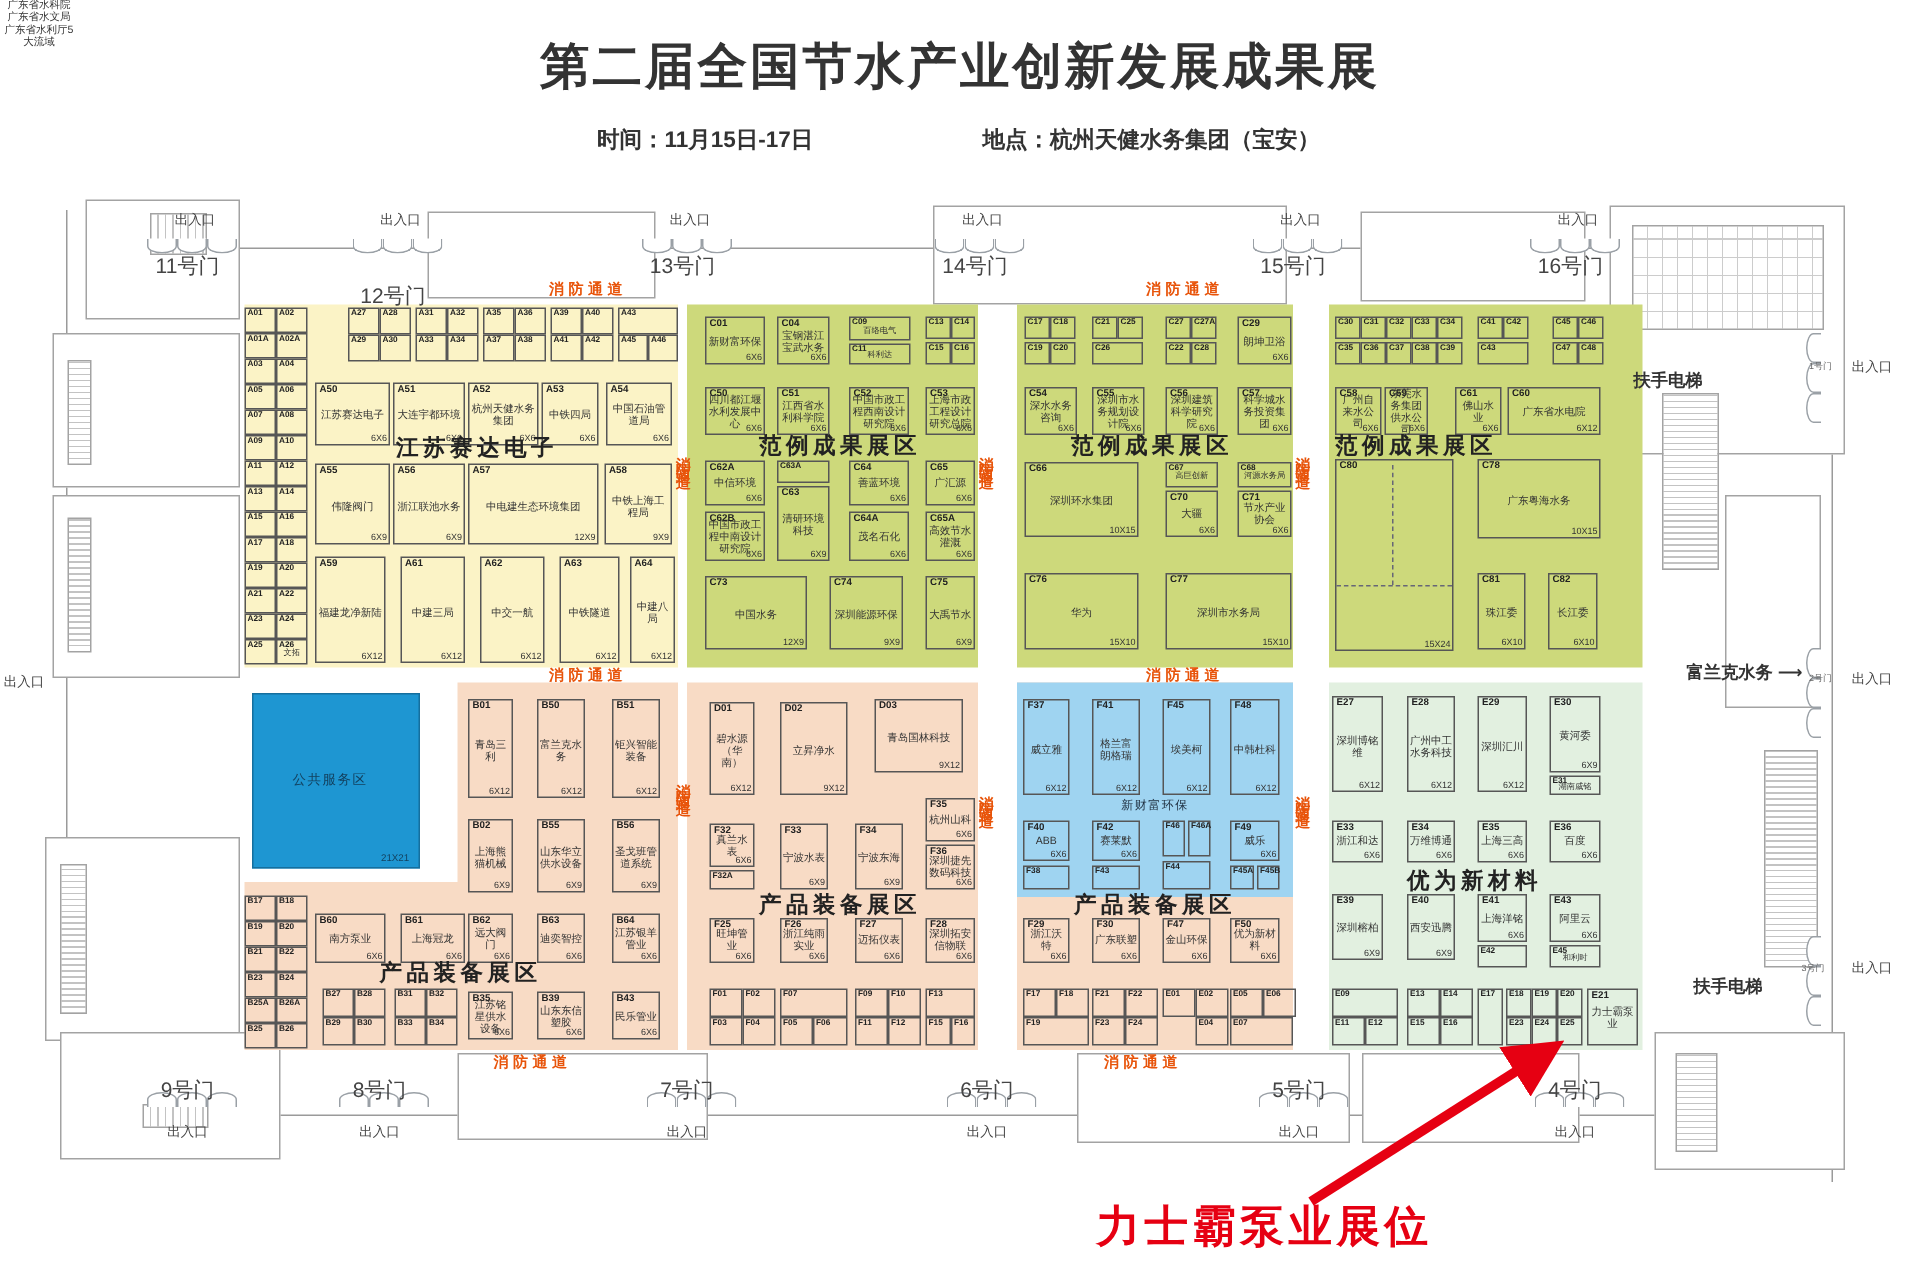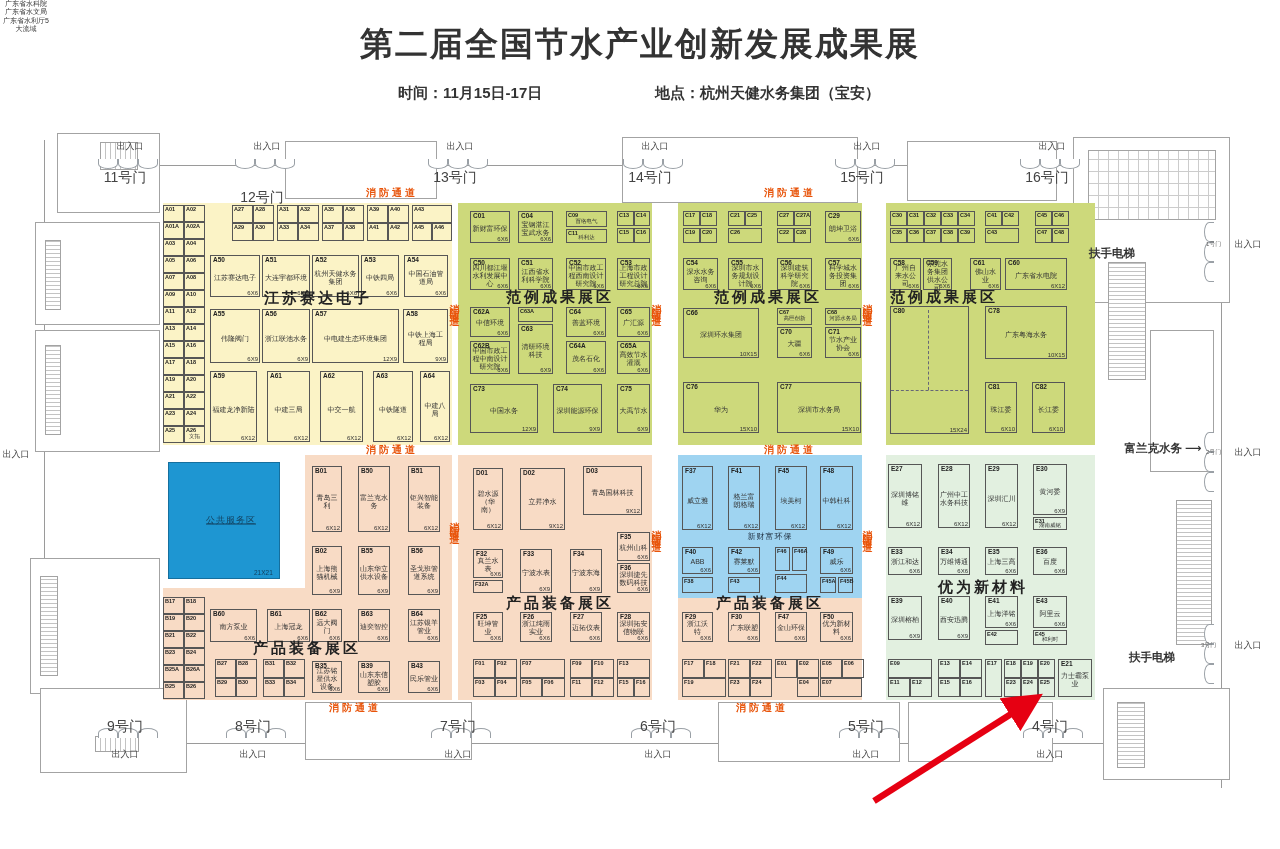--- a/index.html
+++ b/index.html
@@ -93,37 +93,38 @@
 
   <svg id="arrow" width="1280" height="849">
     <defs>
       <marker id="ah" markerWidth="6" markerHeight="6" refX="4.2" refY="3" orient="auto">
         <path d="M0,0 L6,3 L0,6 Z" fill="#e60012"></path>
       </marker>
     </defs>
     <line x1="874" y1="801" x2="1033" y2="700" stroke="#e60012" stroke-width="6.5" marker-end="url(#ah)"></line>
   </svg>
 
+  <div class="ann">力士霸泵业展位</div>
 <div class="zone" style="left: 163px; top: 203px; width: 289px; height: 242px; background: rgb(251, 243, 198);"></div>
     <div class="zone" style="left: 458px; top: 203px; width: 194px; height: 242px; background: rgb(205, 217, 123);"></div>
     <div class="zone" style="left: 678px; top: 203px; width: 184px; height: 242px; background: rgb(205, 217, 123);"></div>
     <div class="zone" style="left: 886px; top: 203px; width: 209px; height: 242px; background: rgb(205, 217, 123);"></div>
     <div class="zone" style="left: 305px; top: 455px; width: 147px; height: 245px; background: rgb(248, 219, 197);"></div>
     <div class="zone" style="left: 163px; top: 588px; width: 289px; height: 112px; background: rgb(248, 219, 197);"></div>
     <div class="zone" style="left: 168px; top: 462px; width: 112px; height: 117px; background: rgb(30, 150, 210); border: 1px solid rgb(21, 111, 158);"></div>
     <div class="zone" style="left: 458px; top: 455px; width: 194px; height: 245px; background: rgb(248, 219, 197);"></div>
     <div class="zone" style="left: 678px; top: 455px; width: 184px; height: 245px; background: rgb(248, 219, 197);"></div>
     <div class="zone" style="left: 678px; top: 455px; width: 184px; height: 143px; background: rgb(159, 212, 241);"></div>
     <div class="zone" style="left: 886px; top: 455px; width: 209px; height: 245px; background: rgb(226, 240, 224);"></div>
     <div class="ztitle" style="left: 318px; top: 289px;">江苏赛达电子</div>
     <div class="ztitle" style="left: 560px; top: 288px;">范例成果展区</div>
     <div class="ztitle" style="left: 768px; top: 288px;">范例成果展区</div>
     <div class="ztitle" style="left: 944px; top: 288px;">范例成果展区</div>
     <div class="ztitle" style="left: 307px; top: 639px;">产品装备展区</div>
-    <div class="ztitle zservice" style="left: 231px; top: 520px; text-decoration: underline;">公共服务区</div>
+    <div class="ztitle zservice" style="left: 220px; top: 520px;">公共服务区</div>
     <div class="lbl tsz" style="left: 254px; top: 569px;">21X21</div>
     <div class="ztitle" style="left: 560px; top: 594px;">产品装备展区</div>
     <div class="ztitle" style="left: 770px; top: 594px;">产品装备展区</div>
     <div class="ztitle zsmall" style="left: 770px; top: 531px;">新财富环保</div>
     <div class="ztitle" style="left: 983px; top: 578px;">优为新材料</div>
     <div class="booth small" style="left: 163px; top: 205px; width: 21px; height: 17px;">
       <span class="bid">A01</span>
     </div>
     <div class="booth small" style="left: 184px; top: 205px; width: 21px; height: 17px;">
       <span class="bid">A02</span>

